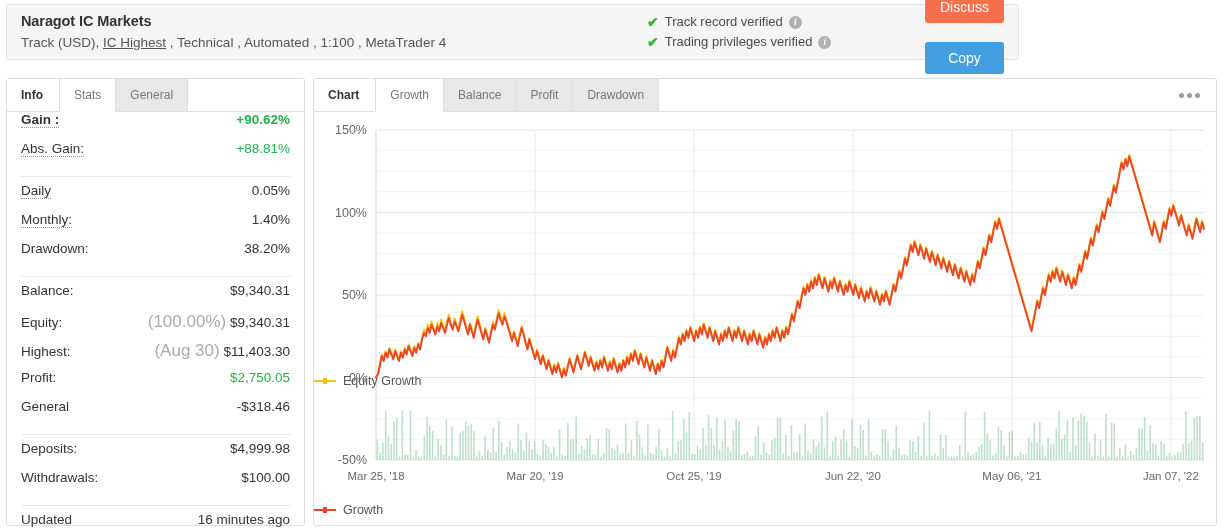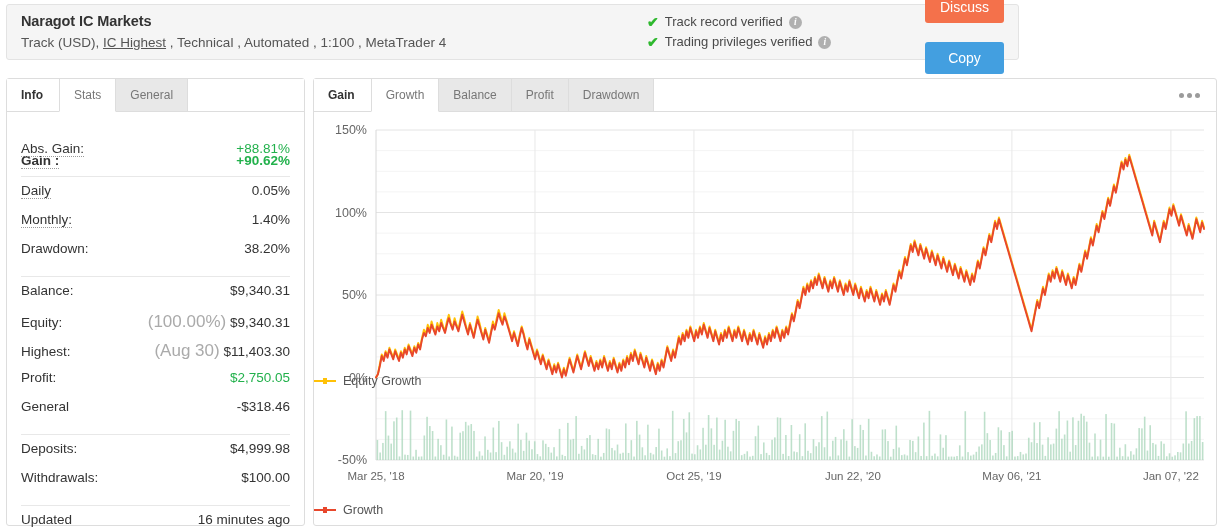--- a/index.html
+++ b/index.html
@@ -70,21 +70,21 @@
 
   .stats { padding: 0 14px; }
   .srow {
     display: flex; align-items: baseline; justify-content: space-between;
     height: 29px; font-size: 13.5px; color: #333;
   }
   .srow .lbl { color: #333; }
   .hint { border-bottom: 1px dotted #999; cursor: help; }
   .srow.bold .lbl, .srow.bold .val { font-weight: bold; }
   .val { text-align: right; white-space: nowrap; }
-  .green { color: #22b14c; font-weight: bold; margin-top: 41px; }
+  .green { color: #22b14c; font-weight: bold; }
   .green-n { color: #22b14c; }
   .muted { color: #aaa; font-size: 17px; }
   .divider { height: 1px; background: #e8e8e8; margin: 6px 0; }
 
   
   .right-panel {
     position: absolute; left: 313px; top: 78px; width: 904px; height: 448px;
     background: #fff; border: 1px solid #ddd; border-radius: 3px;
   }
   .chart-tabs { display: flex; height: 33px; border-bottom: 1px solid #ddd; position: relative; }
@@ -224,21 +224,21 @@
       <div class="srow">
         <span class="lbl">Updated</span>
         <span class="val">16 minutes ago</span>
       </div>
 
     </div>
   </div>
 
   <div class="right-panel">
     <div class="chart-tabs">
-      <div class="tab section-label">Gain</div>
+      <div class="tab section-label">Chart</div>
       <div class="tab active">Growth</div>
       <div class="tab">Balance</div>
       <div class="tab">Profit</div>
       <div class="tab">Drawdown</div>
       <div class="tabs-fill"></div>
       <div class="kebab">
         <i></i>
           <i></i>
           <i></i>
       </div>

